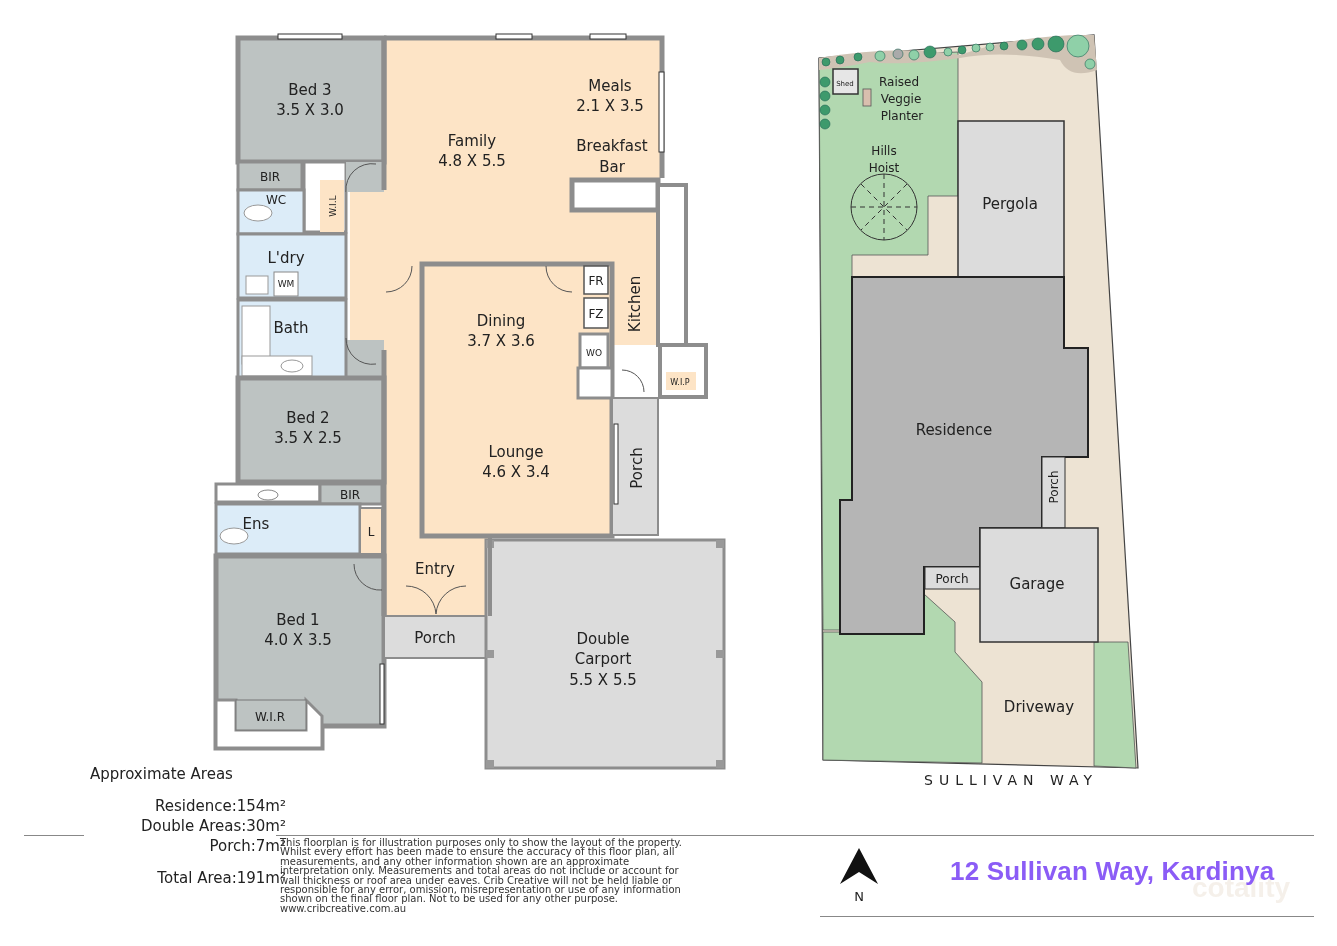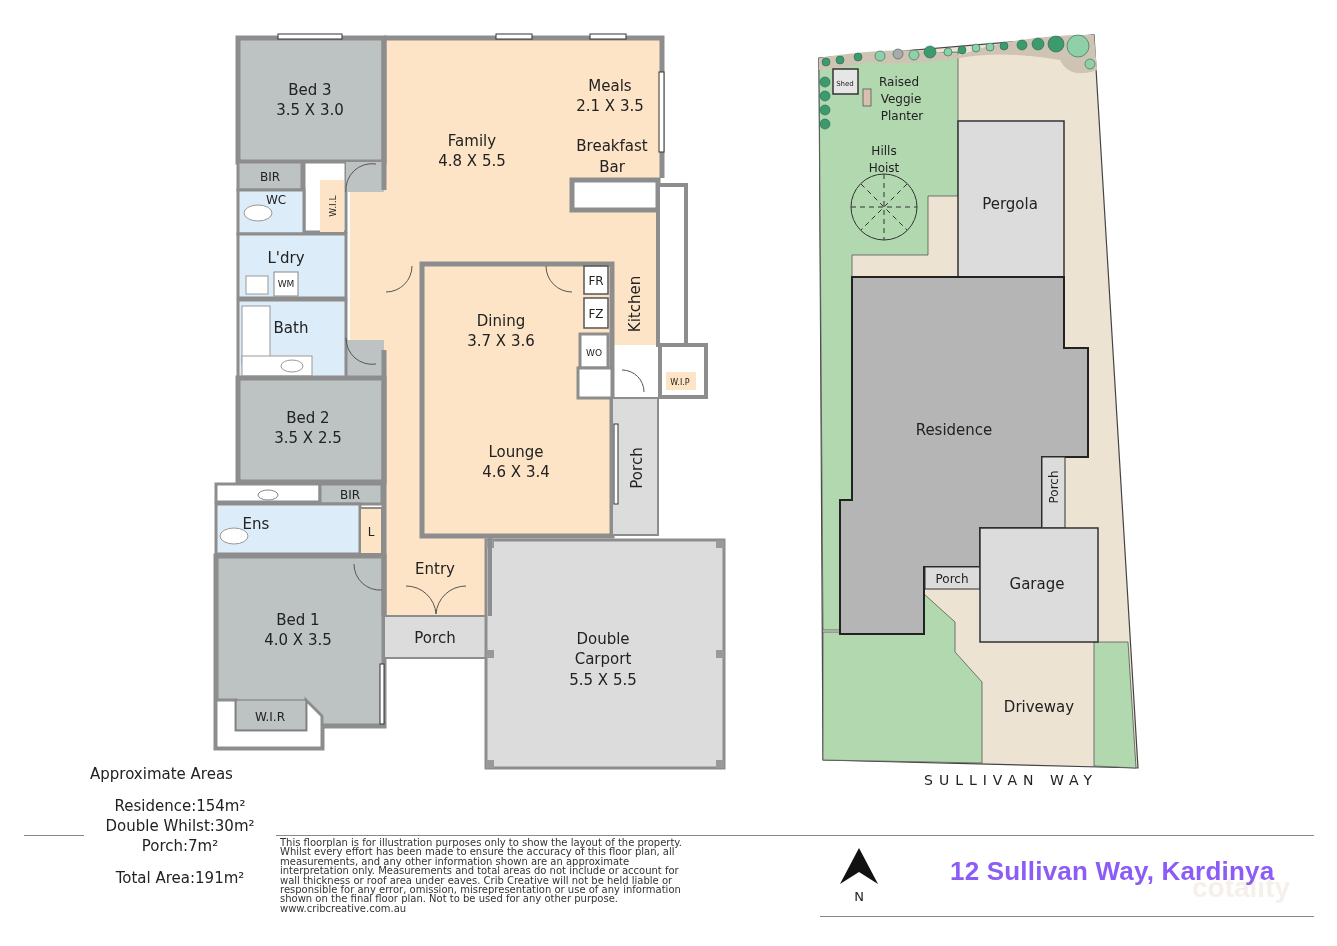--- a/index.html
+++ b/index.html
@@ -4,21 +4,21 @@
 <style>
   html,body{margin:0;padding:0;background:#ffffff;}
   body{width:1337px;height:946px;position:relative;overflow:hidden;font-family:"DejaVu Sans",sans-serif;color:#1a1a1a;}
   .stage{position:absolute;left:0;top:0;width:1337px;height:726px;}
   svg text{font-family:"DejaVu Sans",sans-serif;fill:#222;}
   .lbl{font-size:15px;}
   .sm{font-size:12px;}
   .xs{font-size:9px;}
   .areas{position:absolute;left:90px;top:764px;font-size:15px;color:#222;line-height:20px;}
   .areas .title{margin-bottom:0;}
-  .areas .row{display:flex;width:180px;justify-content:center;}
+  .areas .row{display:flex;width:180px;justify-content:flex-end;margin-left:16px;}
   .areas .gap{height:12px;}
   .disclaimer{position:absolute;left:280px;top:838px;width:420px;font-size:10px;line-height:9.4px;color:#333;}
   .hr{position:absolute;height:1px;background:#888;}
   .address{position:absolute;left:950px;top:856px;font-family:"Liberation Sans",sans-serif;font-weight:bold;font-size:26px;color:#8b5cf6;letter-spacing:0.2px;}
   .watermark{position:absolute;left:1192px;top:872px;font-family:"Liberation Sans",sans-serif;font-weight:bold;font-size:28px;color:rgba(200,170,140,0.18);}
   .street{position:absolute;left:924px;top:772px;font-size:14px;letter-spacing:6px;color:#222;}
   .north{position:absolute;left:834px;top:846px;width:50px;height:60px;}
 </style>
 </head>
 <body>
@@ -224,21 +224,21 @@
 <div class="street">SULLIVAN WAY</div>
 
 <div class="areas">
   <div class="title">Approximate Areas</div>
   <div class="gap"></div>
   <div class="row">
         <span>Residence:</span>
         <span>154m²</span>
       </div>
   <div class="row">
-        <span>Double Whilst:</span>
+        <span>Double Areas:</span>
         <span>30m²</span>
       </div>
   <div class="row">
         <span>Porch:</span>
         <span>7m²</span>
       </div>
   <div class="gap"></div>
   <div class="row">
         <span>Total Area:</span>
         <span>191m²</span>

